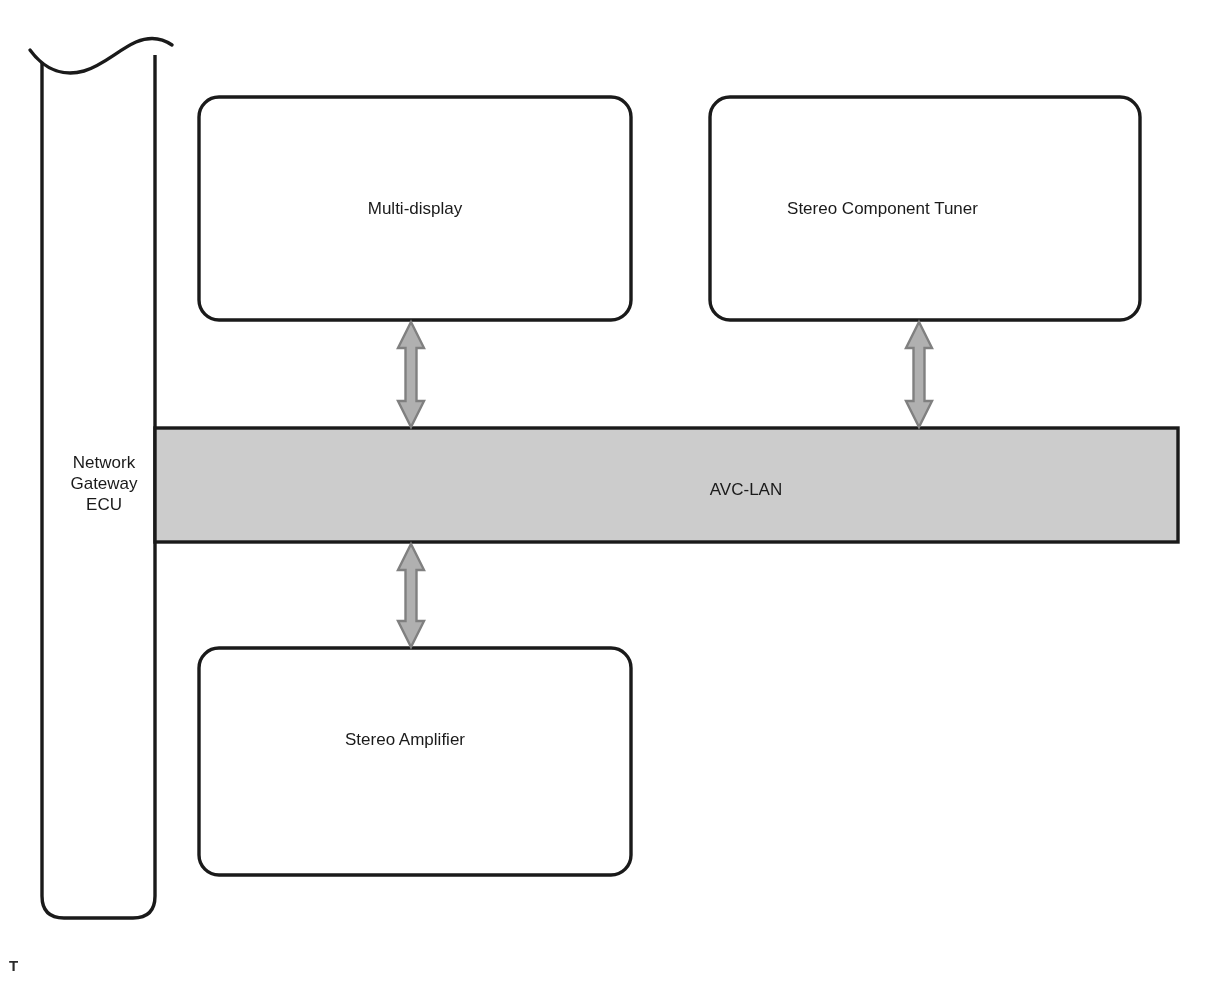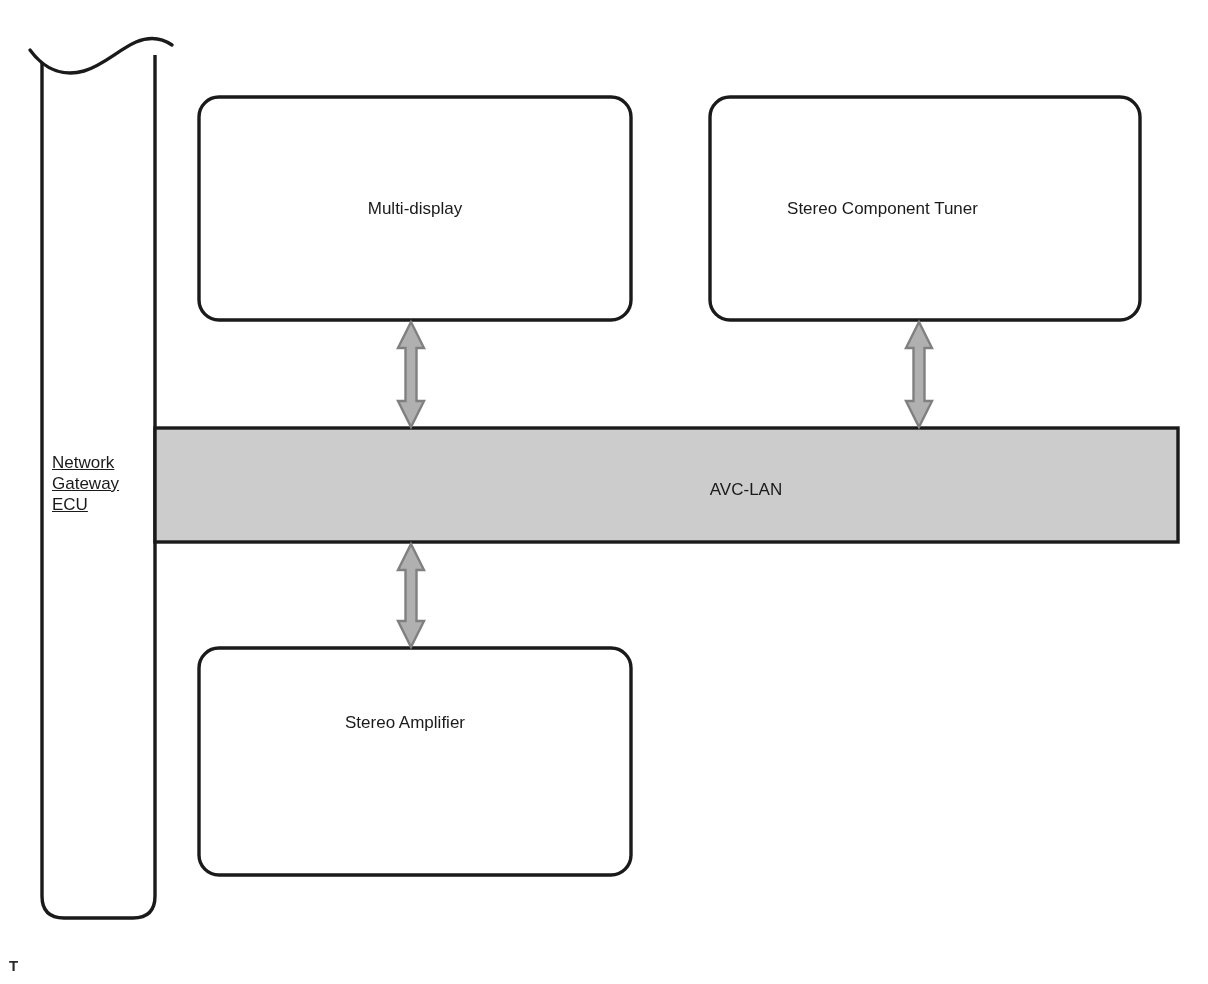--- a/index.html
+++ b/index.html
@@ -28,22 +28,21 @@
     position: absolute;
     font-family: "Liberation Sans", sans-serif;
     font-size: 17px;
     color: #1a1a1a;
     line-height: 21px;
     white-space: pre;
     text-align: center;
     pointer-events: none;
   }
   .node-label.left-align {
-    text-align: left;
-    text-decoration: underline;
+    text-align: center;
   }
   .corner-mark {
     position: absolute;
     font-family: "Liberation Sans", sans-serif;
     font-weight: bold;
     font-size: 15px;
     color: #2b2b2b;
     line-height: 15px;
   }
 </style>
@@ -124,19 +123,19 @@
   </svg>
 
   <div class="node-label left-align" style="left:52px; top:452px; width:104px;">Network
 Gateway
 ECU</div>
 
   <div class="node-label" style="left:199px; top:198px; width:432px;">Multi-display</div>
 
   <div class="node-label" style="left:676px; top:198px; width:413px;">Stereo Component Tuner</div>
 
-  <div class="node-label" style="left:199px; top:712px; width:412px;">Stereo Amplifier</div>
+  <div class="node-label" style="left:199px; top:729px; width:412px;">Stereo Amplifier</div>
 
   <div class="node-label" style="left:155px; top:479px; width:1182px;">AVC-LAN</div>
 
   <div class="corner-mark" style="left:9px; top:958px;">T</div>
 
 </div>
 
 </body></html>

